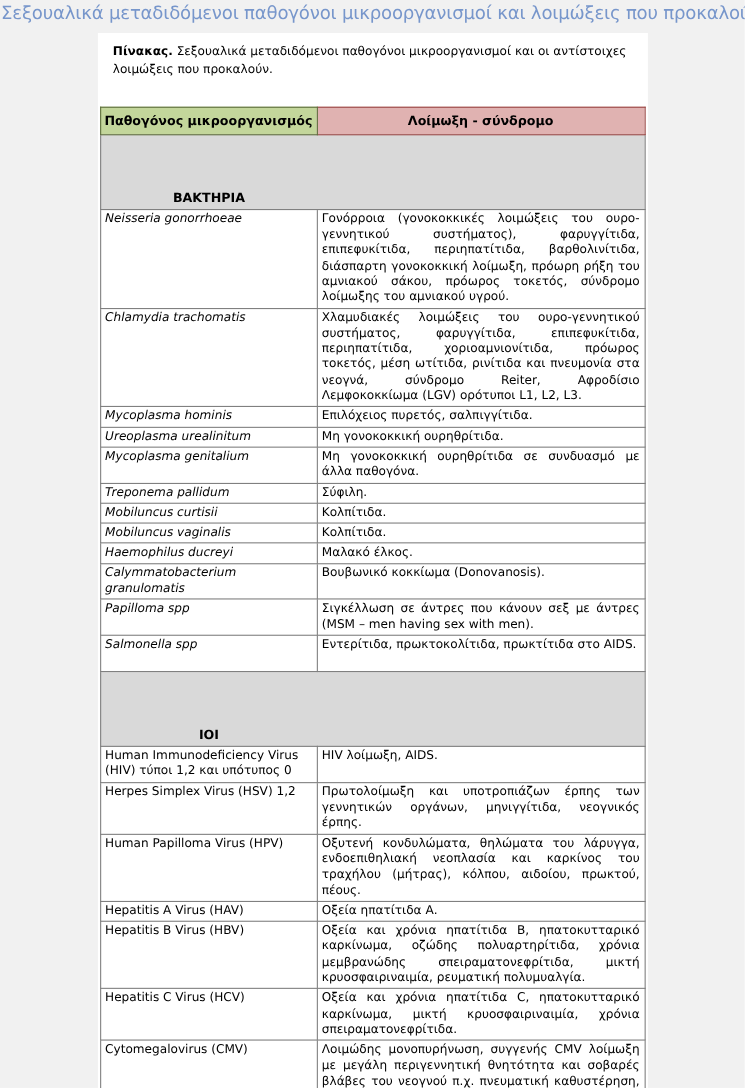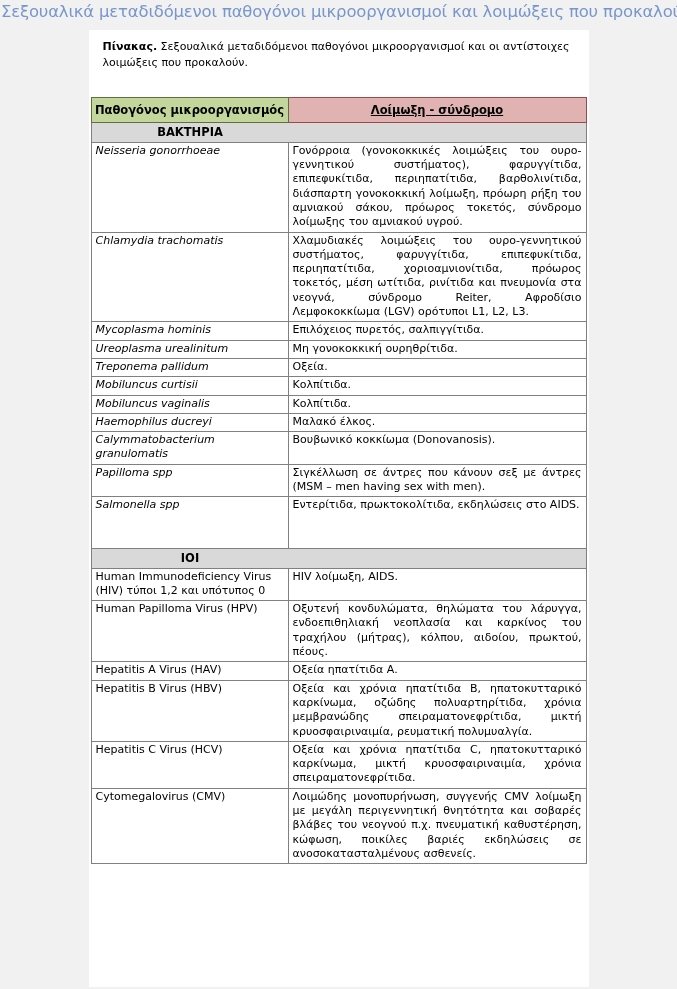--- a/index.html
+++ b/index.html
@@ -48,41 +48,41 @@
     border-collapse:collapse;
     table-layout:fixed;
   }
   table.stds th{
     font-size:11.5px;
     font-weight:bold;
     padding:5px 2px;
     text-align:center;
   }
   th.th-green{background:var(--green);border:1px solid var(--hdr-border-green);width:197px;}
-  th.th-pink{background:var(--pink);border:1px solid var(--hdr-border-pink);text-decoration:underline;}
+  th.th-pink{background:var(--pink);border:1px solid var(--hdr-border-pink);}
   table.stds td{
     border:1px solid var(--border);
     vertical-align:top;
     font-size:11px;
     line-height:1.3;
     padding:1px 4px 2px 4px;
   }
   tr.band td{
     background:var(--band);
     font-weight:bold;
     font-size:11.5px;
     padding:2px 0;
   }
   tr.band td span{
-    display:block;width:197px;text-align:center;
+    display:block;width:197px;text-align:center;margin-top:48px;
   }
   td.pathogen-cell{width:197px;margin-left:39px;}
   td.pathogen-cell.sci{font-style:italic;}
   td.infection-cell.just{text-align:justify;}
-  tr.section-last td{padding-bottom:35px;}
+  tr.section-last td{padding-bottom:17px;}
 </style>
 </head>
 <body>
 
 <div class="page">
   <h1 class="title">Σεξουαλικά μεταδιδόμενοι παθογόνοι μικροοργανισμοί και λοιμώξεις που προκαλούν</h1>
 
   <div class="content-box">
 
     <p class="caption"><b>Πίνακας.</b><span> Σεξουαλικά μεταδιδόμενοι παθογόνοι μικροοργανισμοί και οι αντίστοιχες λοιμώξεις που προκαλούν.</span></p>
@@ -110,22 +110,26 @@
           </tr>
           <tr>
             <td class="pathogen-cell sci">Mycoplasma hominis</td>
             <td class="infection-cell just">Επιλόχειος πυρετός, σαλπιγγίτιδα.</td>
           </tr>
           <tr>
             <td class="pathogen-cell sci">Ureoplasma urealinitum</td>
             <td class="infection-cell just">Μη γονοκοκκική ουρηθρίτιδα.</td>
           </tr>
           <tr>
+            <td class="pathogen-cell sci">Mycoplasma genitalium</td>
+            <td class="infection-cell just">Μη γονοκοκκική ουρηθρίτιδα σε συνδυασμό με άλλα παθογόνα.</td>
+          </tr>
+          <tr>
             <td class="pathogen-cell sci">Treponema pallidum</td>
-            <td class="infection-cell just">Οξεία.</td>
+            <td class="infection-cell just">Σύφιλη.</td>
           </tr>
           <tr>
             <td class="pathogen-cell sci">Mobiluncus curtisii</td>
             <td class="infection-cell just">Κολπίτιδα.</td>
           </tr>
           <tr>
             <td class="pathogen-cell sci">Mobiluncus vaginalis</td>
             <td class="infection-cell just">Κολπίτιδα.</td>
           </tr>
           <tr>
@@ -135,30 +139,34 @@
           <tr>
             <td class="pathogen-cell sci">Calymmatobacterium granulomatis</td>
             <td class="infection-cell just">Βουβωνικό κοκκίωμα (Donovanosis).</td>
           </tr>
           <tr>
             <td class="pathogen-cell sci">Papilloma spp</td>
             <td class="infection-cell just">Σιγκέλλωση σε άντρες που κάνουν σεξ με άντρες (MSM – men having sex with men).</td>
           </tr>
           <tr class="section-last">
             <td class="pathogen-cell sci">Salmonella spp</td>
-            <td class="infection-cell just">Εντερίτιδα, πρωκτοκολίτιδα, εκδηλώσεις στο AIDS.</td>
+            <td class="infection-cell just">Εντερίτιδα, πρωκτοκολίτιδα, πρωκτίτιδα στο AIDS.</td>
           </tr>
           <tr class="band">
             <td colspan="2">
               <span>ΙΟΙ</span>
             </td>
           </tr>
           <tr>
             <td class="pathogen-cell">Human Immunodeficiency Virus (HIV) τύποι 1,2 και υπότυπος 0</td>
             <td class="infection-cell just">HIV λοίμωξη, AIDS.</td>
+          </tr>
+          <tr>
+            <td class="pathogen-cell">Herpes Simplex Virus (HSV) 1,2</td>
+            <td class="infection-cell just">Πρωτολοίμωξη και υποτροπιάζων έρπης των γεννητικών οργάνων, μηνιγγίτιδα, νεογνικός έρπης.</td>
           </tr>
           <tr>
             <td class="pathogen-cell">Human Papilloma Virus (HPV)</td>
             <td class="infection-cell just">Οξυτενή κονδυλώματα, θηλώματα του λάρυγγα, ενδοεπιθηλιακή νεοπλασία και καρκίνος του τραχήλου (μήτρας), κόλπου, αιδοίου, πρωκτού, πέους.</td>
           </tr>
           <tr>
             <td class="pathogen-cell">Hepatitis A Virus (HAV)</td>
             <td class="infection-cell just">Οξεία ηπατίτιδα Α.</td>
           </tr>
           <tr>

